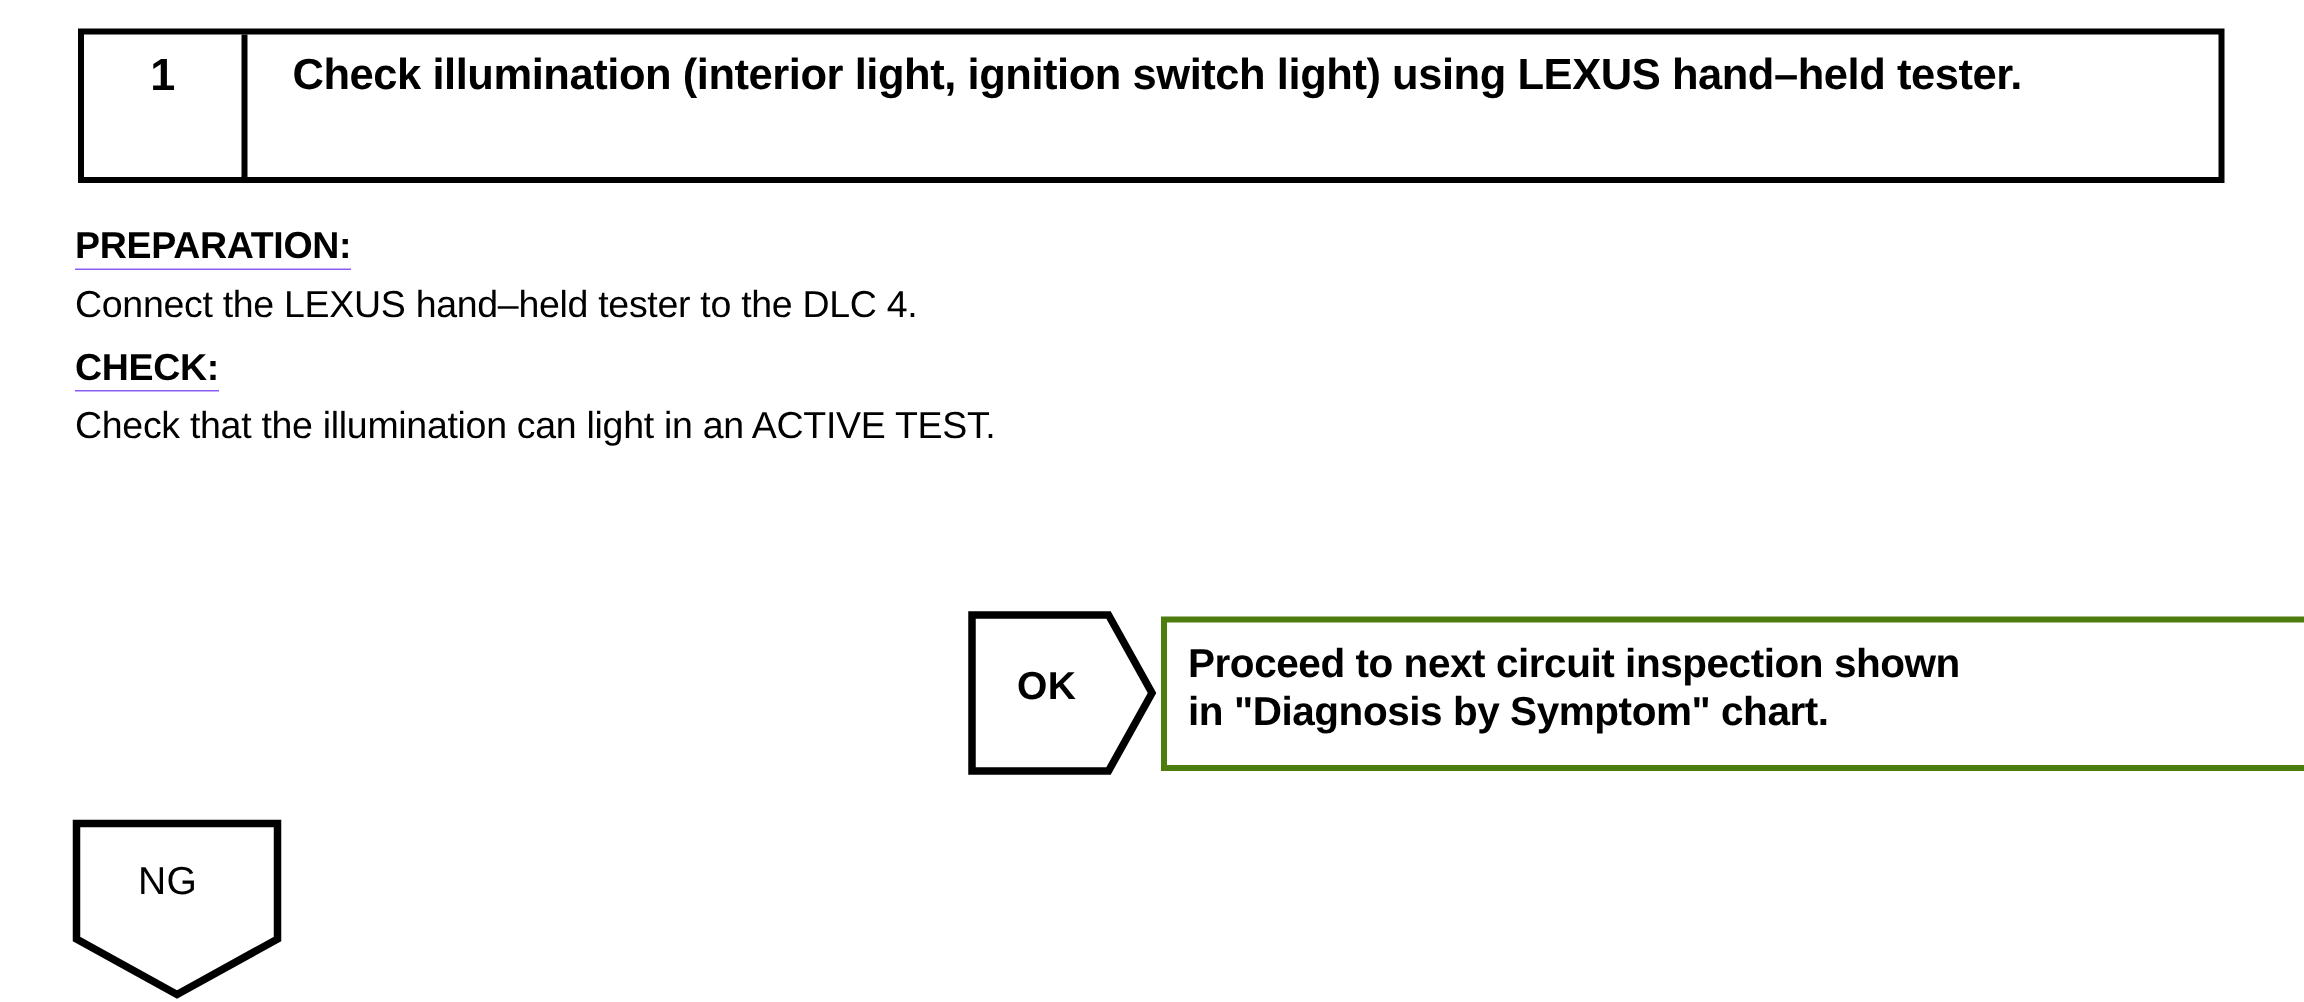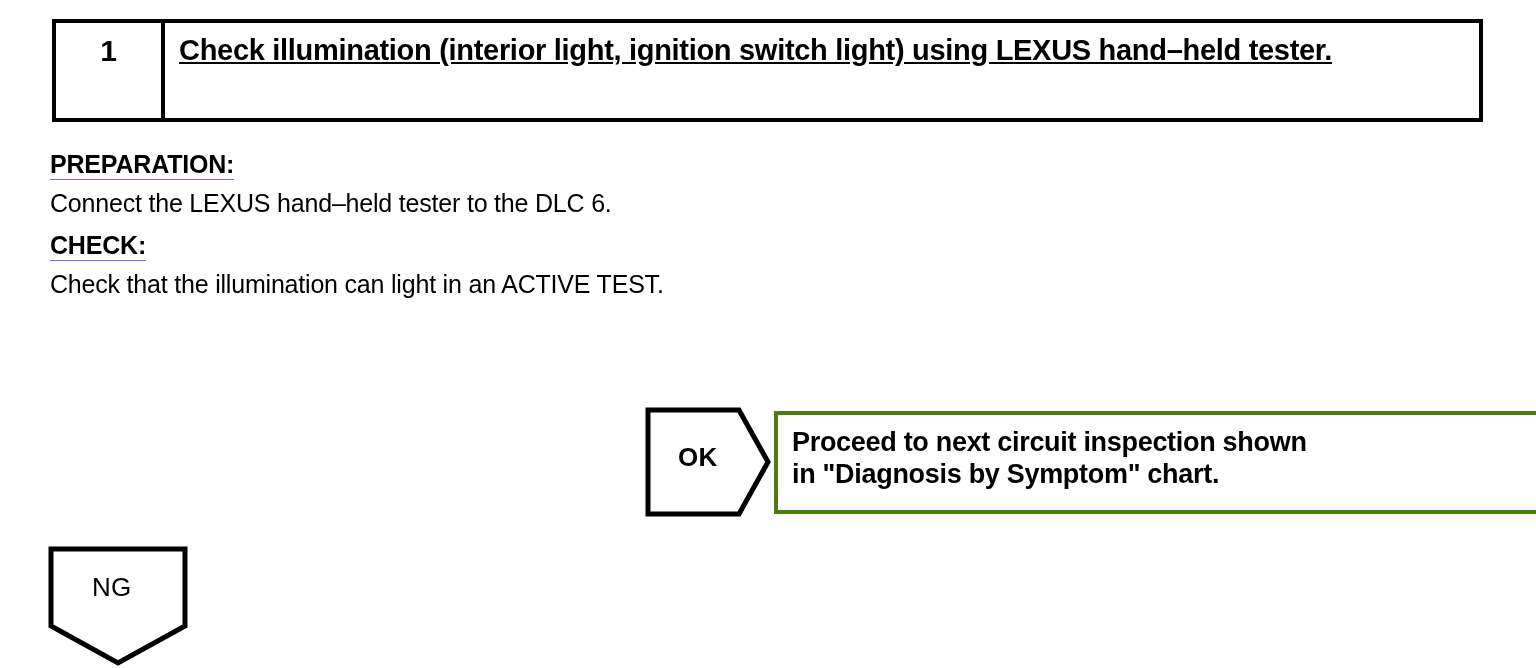--- a/index.html
+++ b/index.html
@@ -47,23 +47,22 @@
     padding-top: 13px;
   }
   .step-number {
     font-size: 30px;
     font-weight: bold;
     line-height: 1;
     letter-spacing: 0px;
   }
   .step-title-cell {
     flex: 1 1 auto;
-    padding: 11px 0 0 14px;
-    box-sizing: border-box;
-    text-decoration: underline;
+    padding: 11px 0 0 30px;
+    box-sizing: border-box;
   }
   .step-title {
     font-size: 29px;
     font-weight: bold;
     line-height: 1.14;
     letter-spacing: -0.3px;
     max-width: 1290px;
   }
 
   
@@ -165,21 +164,21 @@
       <div class="step-title">Check illumination (interior light, ignition switch light) using LEXUS hand–held tester.</div>
     </div>
   </div>
 
   <div class="body-block">
 
     <div class="sec">
       <span class="sec-label">PREPARATION:</span>
     </div>
     <div class="gap-after-label"></div>
-    <div class="sec-text">Connect the LEXUS hand–held tester to the DLC 6.</div>
+    <div class="sec-text">Connect the LEXUS hand–held tester to the DLC 4.</div>
     <div class="gap-after-text"></div>
 
     <div class="sec">
       <span class="sec-label">CHECK:</span>
     </div>
     <div class="gap-after-label"></div>
     <div class="sec-text">Check that the illumination can light in an ACTIVE TEST.</div>
     <div class="gap-after-text"></div>
 
     <div class="gap-after-label"></div>

